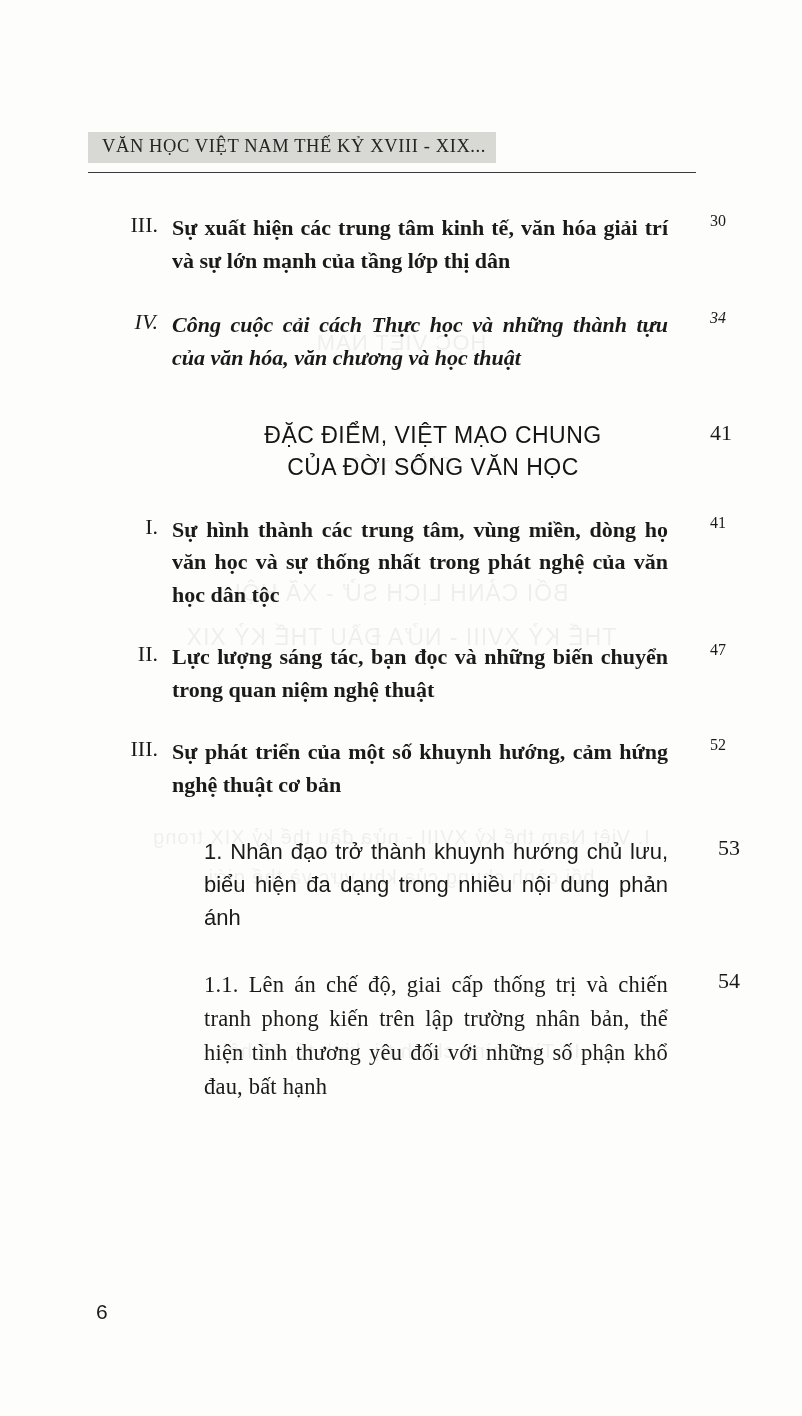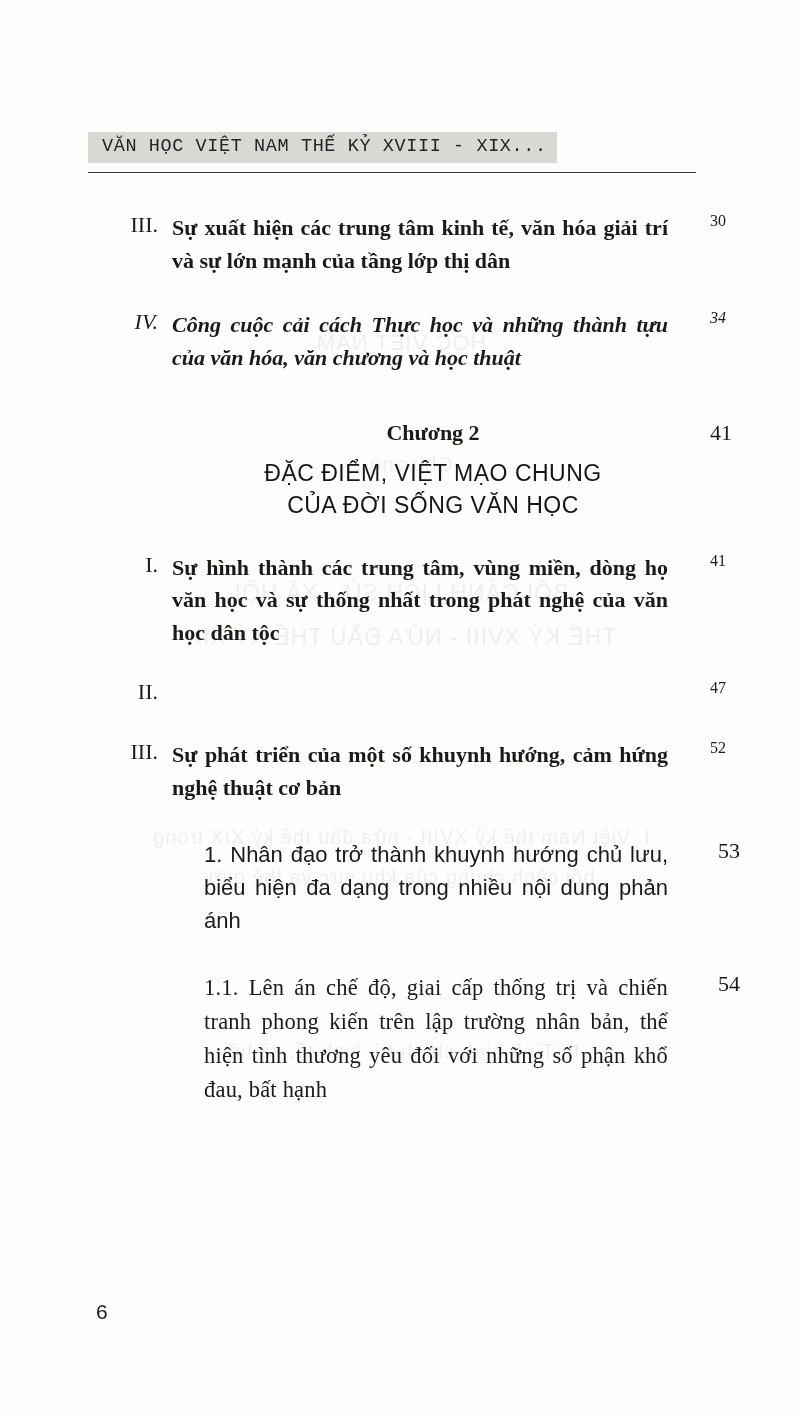--- a/index.html
+++ b/index.html
@@ -46,21 +46,21 @@
   .header {
     position: absolute;
     left: 88px;
     top: 132px;
     width: 608px;
   }
   .header-band {
     background: #d8d8d4;
     display: inline-block;
     padding: 4px 10px 6px 14px;
-    font-family: Liberation Mono, monospace;
+    font-family: Liberation Serif, serif;
     font-size: 18.5px;
     letter-spacing: 0.6px;
     color: #242424;
     white-space: nowrap;
   }
   .header-rule {
     position: absolute;
     left: 0;
     top: 40px;
     width: 608px;
@@ -206,34 +206,34 @@
       <div class="page-no">30</div>
     </div>
 
     <div class="entry bold" style="margin-top:32px;font-style:italic;">
       <div class="num">IV.</div>
       <div class="txt">Công cuộc cải cách Thực học và những thành tựu của văn hóa, văn chương và học thuật</div>
       <div class="page-no">34</div>
     </div>
 
     <div class="chapter">
-      <div class="chapter-label">Chương 2</div>
       <div class="chapter-title">ĐẶC ĐIỂM, VIỆT MẠO CHUNG</div>
       <div class="chapter-title">CỦA ĐỜI SỐNG VĂN HỌC</div>
       <div class="page-no">41</div>
     </div>
 
     <div class="entry bold">
       <div class="num">I.</div>
       <div class="txt">Sự hình thành các trung tâm, vùng miền, dòng họ văn học và sự thống nhất trong phát nghệ của văn học dân tộc</div>
       <div class="page-no">41</div>
     </div>
 
     <div class="entry bold" style="margin-top:30px;">
       <div class="num">II.</div>
+      <div class="txt">Lực lượng sáng tác, bạn đọc và những biến chuyển trong quan niệm nghệ thuật</div>
       <div class="page-no">47</div>
     </div>
 
     <div class="entry bold" style="margin-top:30px;">
       <div class="num">III.</div>
       <div class="txt">Sự phát triển của một số khuynh hướng, cảm hứng nghệ thuật cơ bản</div>
       <div class="page-no">52</div>
     </div>
 
     <div class="sub" style="margin-top:34px;">

